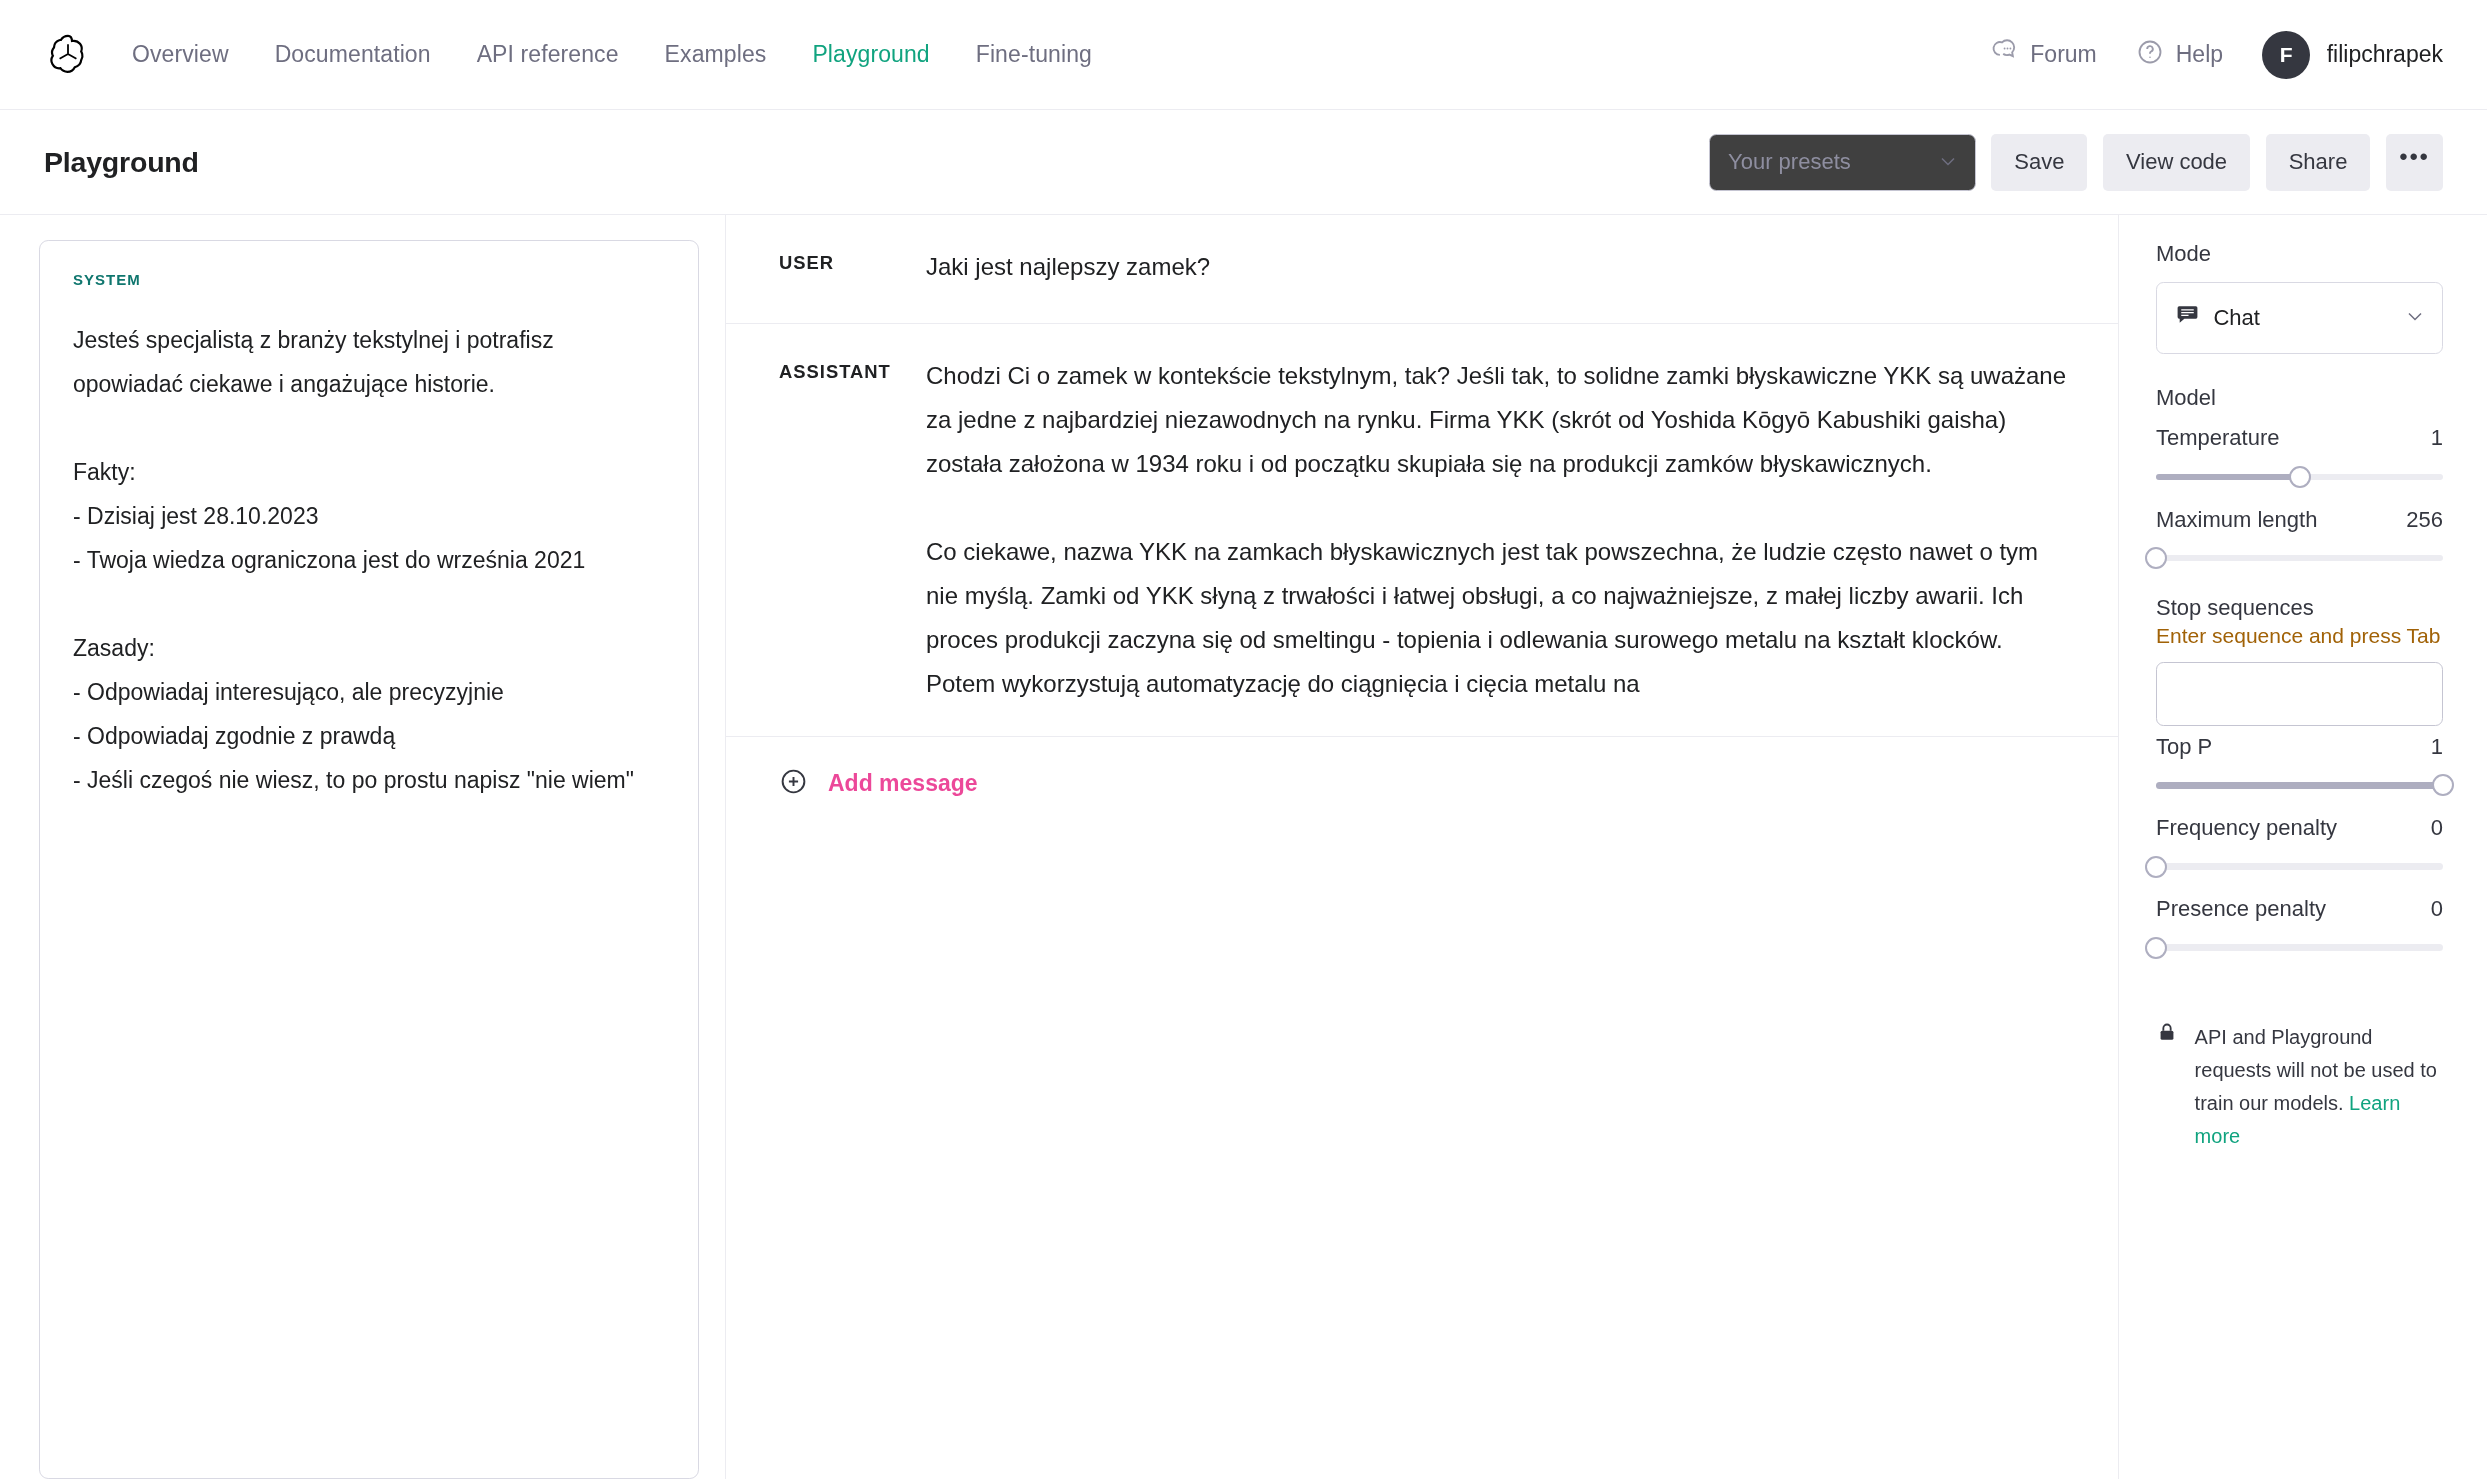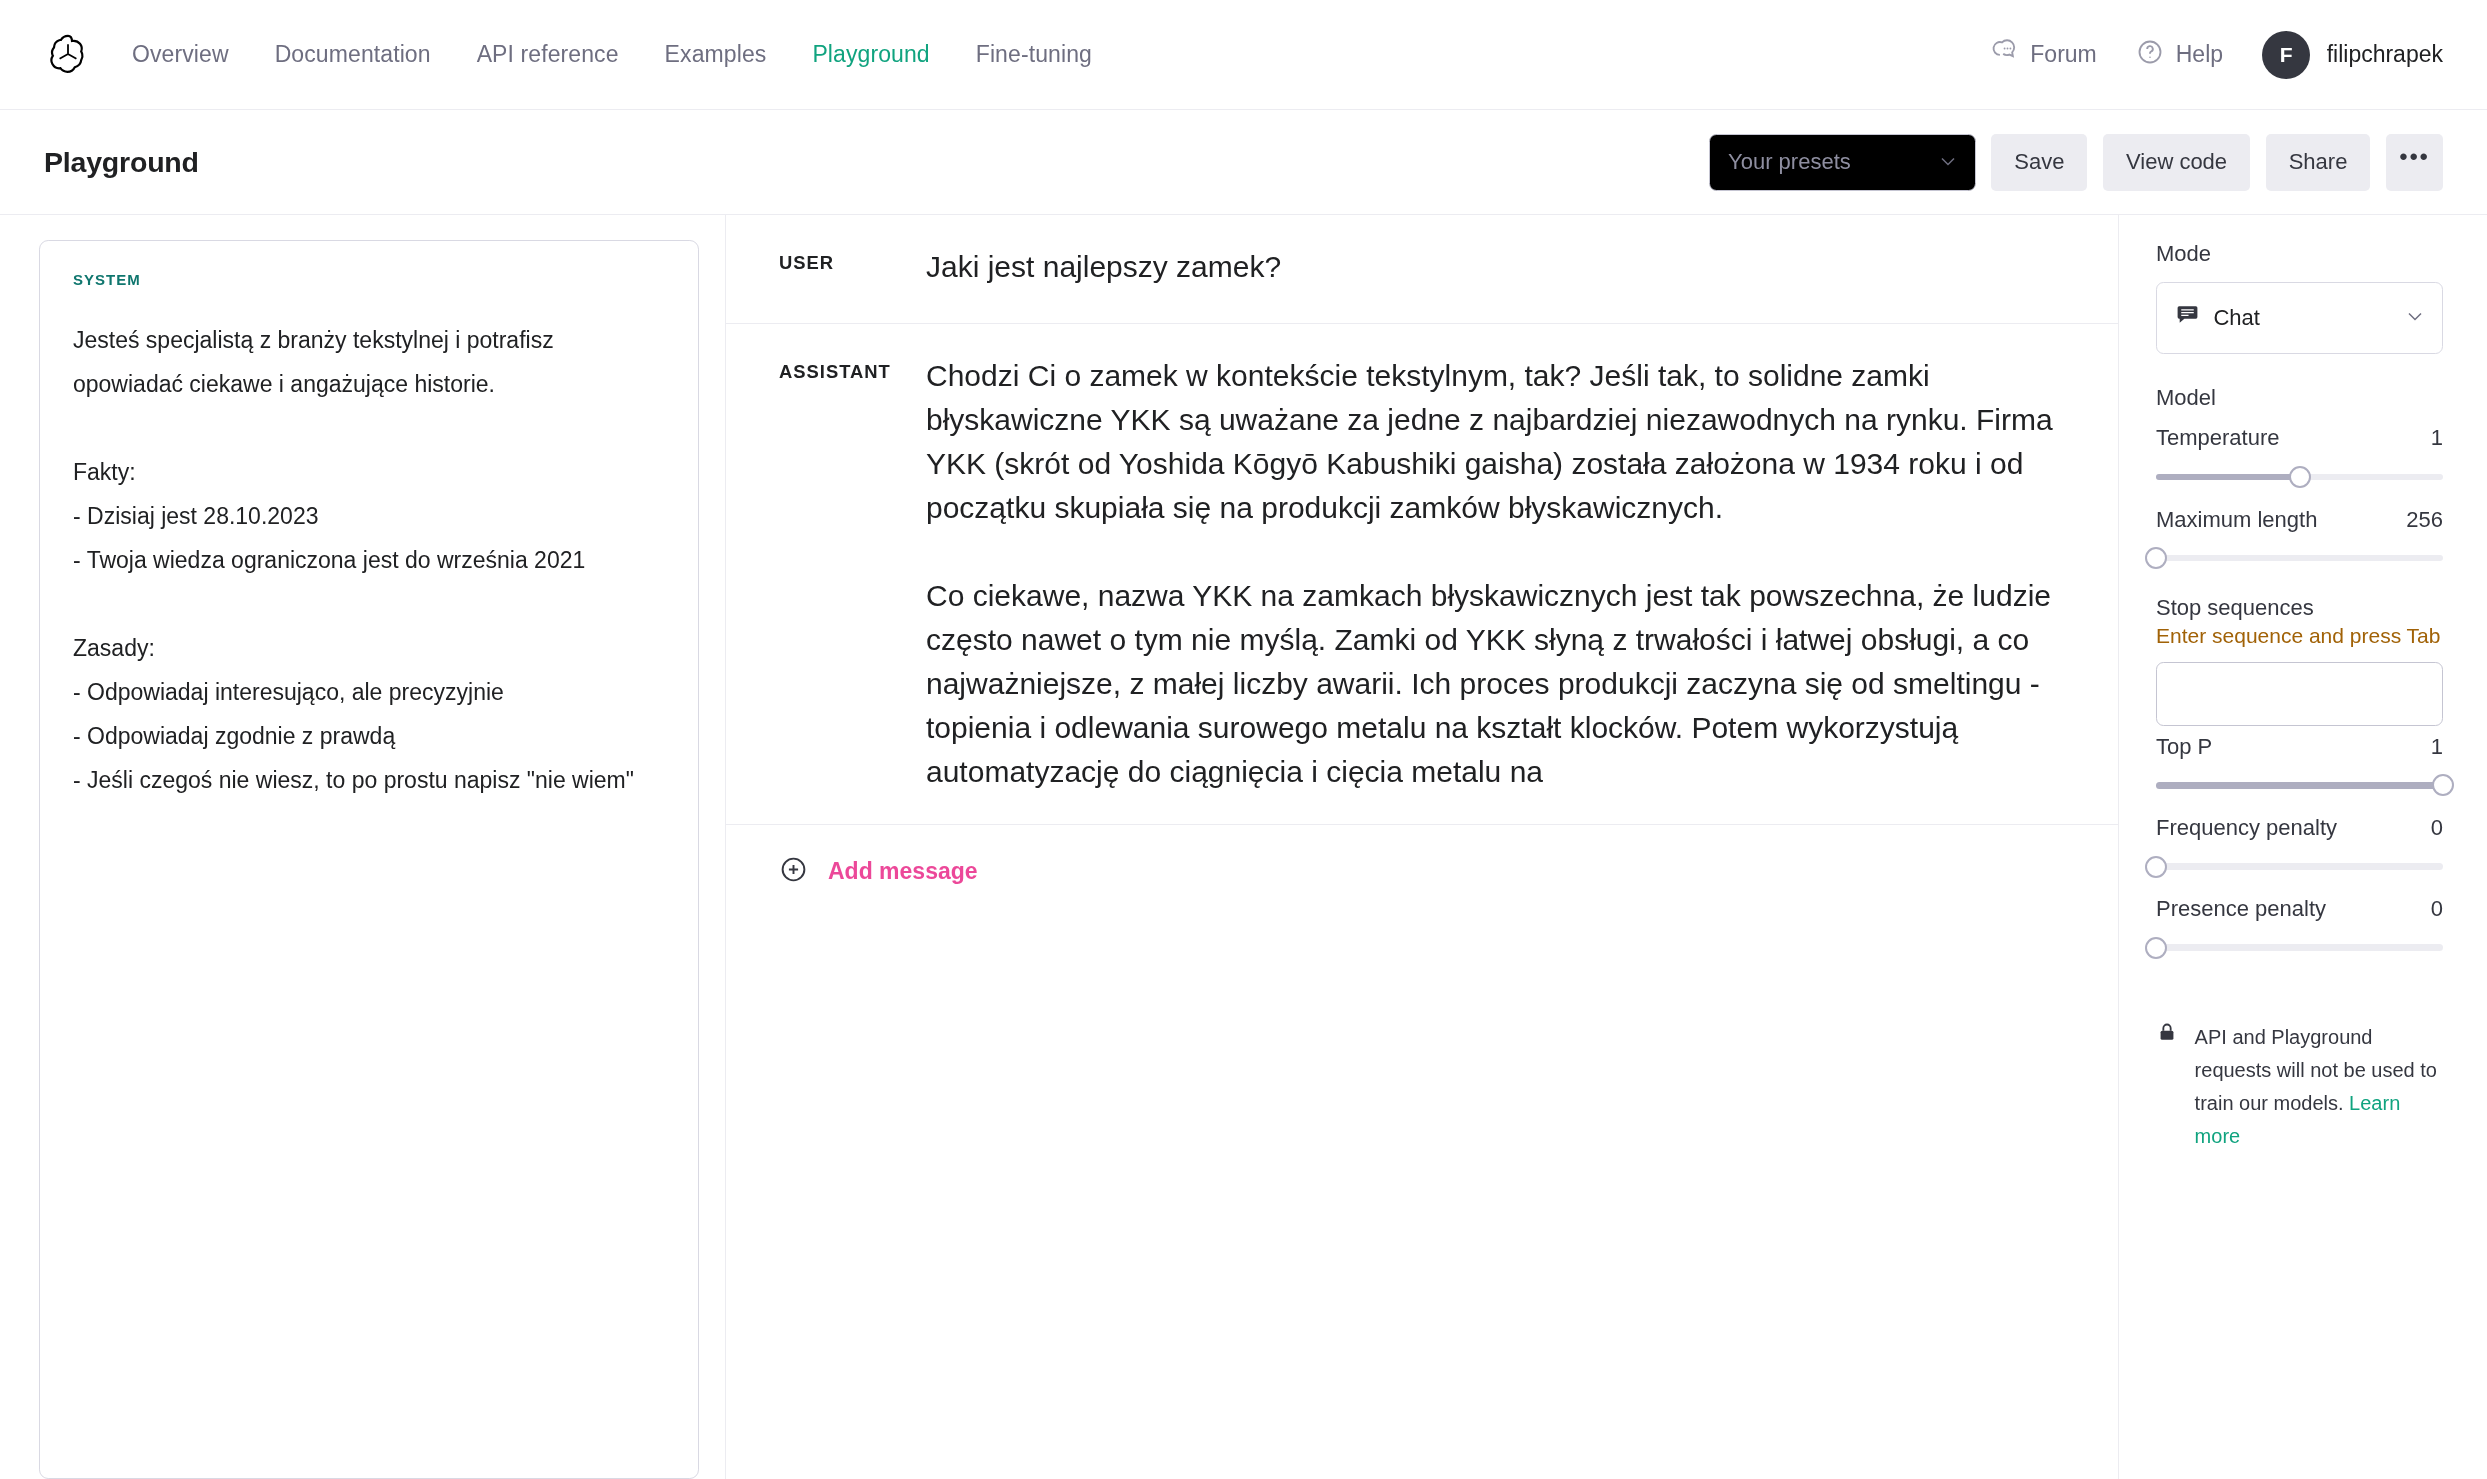--- a/index.html
+++ b/index.html
@@ -52,21 +52,21 @@
     padding: 0 44px;
     border-bottom: 0.9px solid #ececf1;
     background: #fff;
   }
   .page-title { font-size: 28.5px; font-weight: 700; color: #202123; letter-spacing: -0.2px; }
   .subheader-right { margin-left: auto; display: flex; align-items: center; gap: 15.6px; }
   .presets-select {
     width: 267px; height: 57px;
     border: 0.9px solid #c5c5d2; border-radius: 7.4px;
     display: flex; align-items: center; padding: 0 14.7px 0 18.4px;
-    background: #000000;
+    background: #404040;
   }
   .presets-placeholder { font-size: 22px; color: #8e8ea0; flex: 1; }
   .btn {
     height: 57px; padding: 0 23px;
     border: none; border-radius: 5px;
     background: #ececf1; color: #353740;
     font-size: 22px; font-family: inherit;
     display: flex; align-items: center; justify-content: center;
     white-space: nowrap; cursor: pointer;
   }
@@ -98,21 +98,21 @@
     border-right: 0.9px solid #ececf1;
     margin-left: 26px;
     padding: 0 0 0 0;
   }
   .msg-row { display: flex; padding: 30px 46px 30px 53px; border-bottom: 0.9px solid #ececf1; }
   .msg-role {
     flex: 0 0 147px;
     font-size: 18.4px; font-weight: 700; letter-spacing: 1px;
     color: #202123; padding-top: 7.4px;
   }
-  .msg-body { flex: 1; font-size: 30px; line-height: 44px; color: #202123; }
+  .msg-body { flex: 1; font-size: 24px; line-height: 44px; color: #202123; }
   .msg-body p + p { margin-top: 44px; }
   .msg-user { min-height: 109px; }
   .add-message {
     display: flex; align-items: center; gap: 20px;
     padding: 30px 53px;
     cursor: pointer;
   }
   .add-message-label { font-size: 23px; font-weight: 700; color: #ec4899; }
 
   

